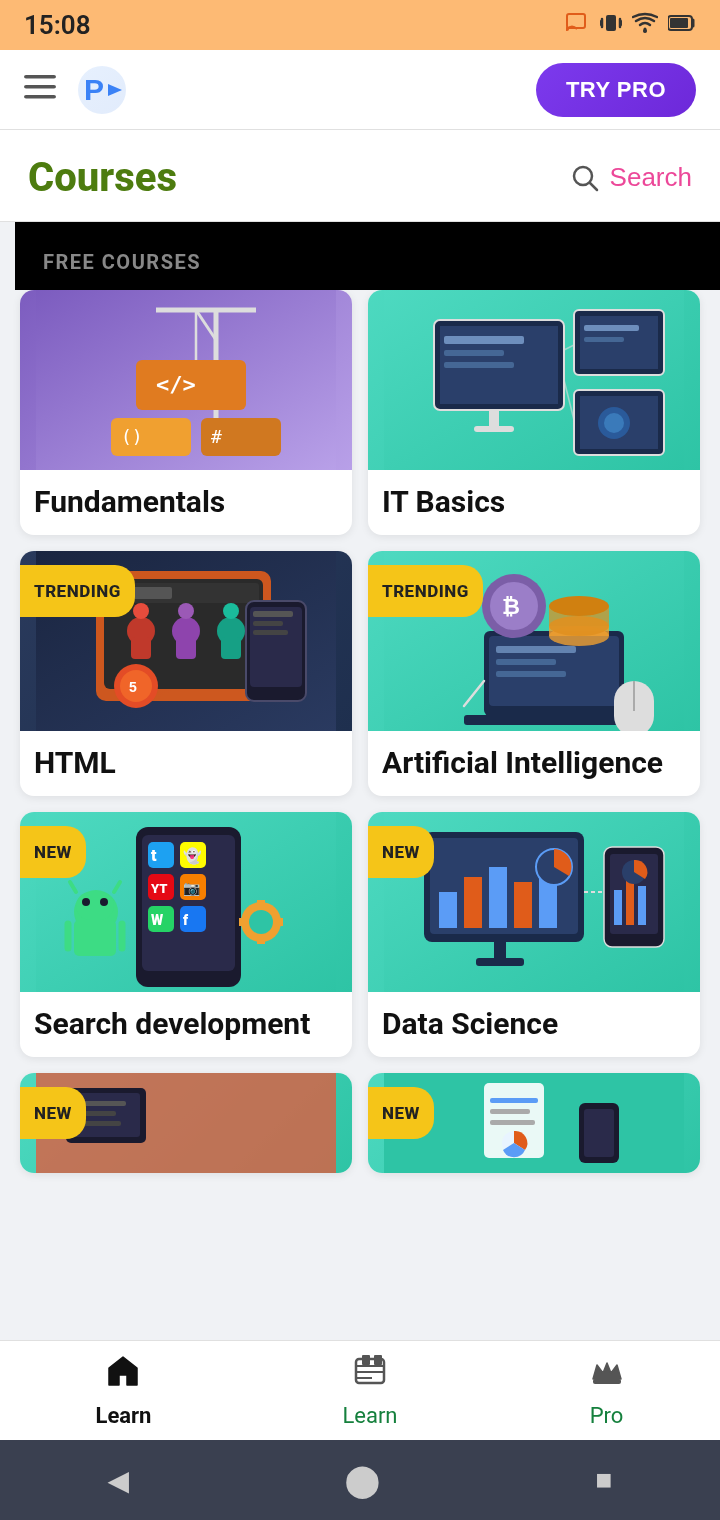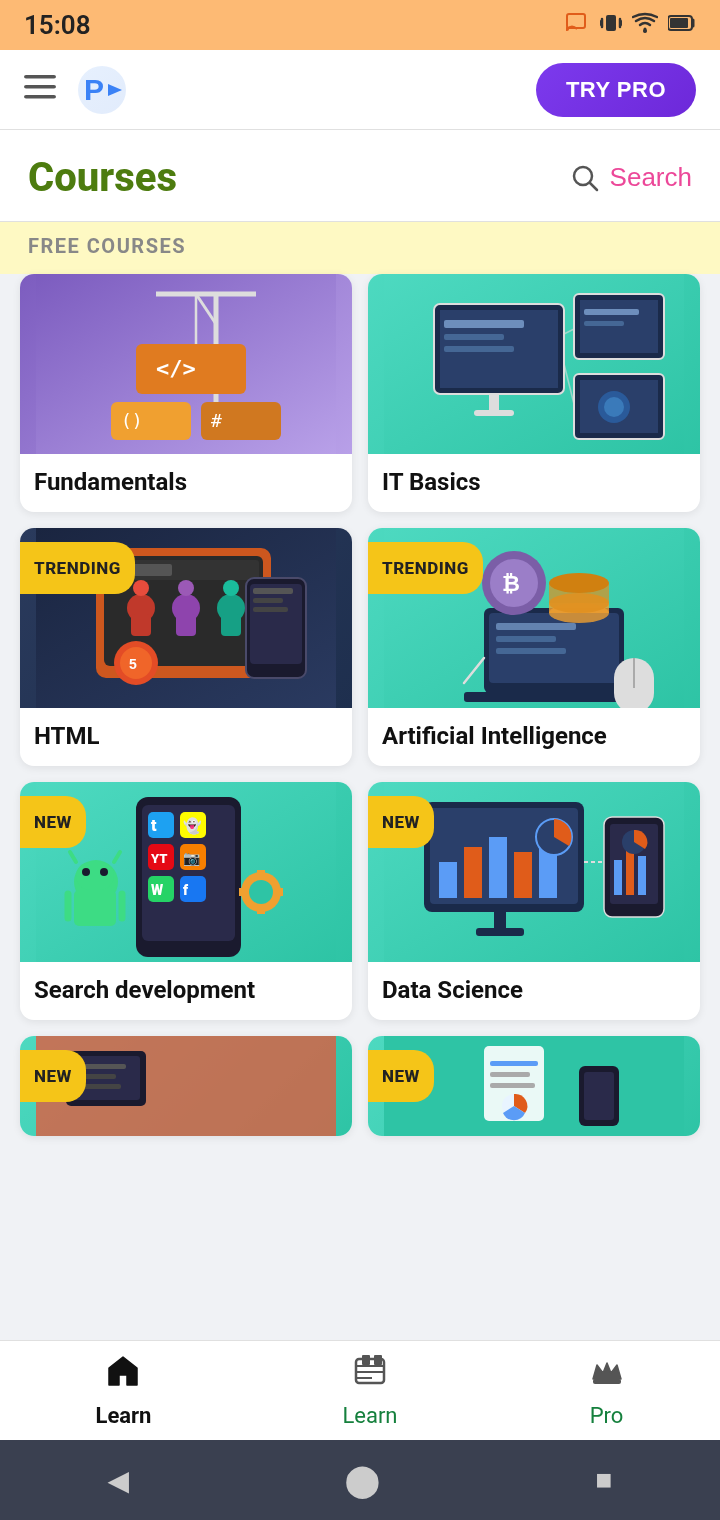--- a/index.html
+++ b/index.html
@@ -100,26 +100,27 @@
       background: none;
       border: none;
     }
     .search-icon-svg {
       width: 30px;
       height: 30px;
     }
 
     
     .section-label {
-      padding: 12px 28px 16px 28px;
+      padding: 28px 28px 16px 28px;
       font-size: 20px;
       font-weight: 700;
       color: #888;
       letter-spacing: 1.5px;
-      background: #fef9c3;
+      background: #000000;
+      margin-left: 15px;
     }
 
     
     .courses-grid {
       padding: 0 20px;
       display: grid;
       grid-template-columns: 1fr 1fr;
       gap: 16px;
       background: #f0f2f5;
     }
@@ -148,21 +149,21 @@
       font-size: 17px;
       font-weight: 800;
       padding: 16px 14px;
       border-radius: 0 20px 20px 0;
       letter-spacing: 0.5px;
       z-index: 2;
     }
 
     .course-name {
       padding: 14px 14px 16px 14px;
-      font-size: 24px;
+      font-size: 30px;
       font-weight: 700;
       color: #111;
     }
 
     
     .img-fundamentals {
       background: linear-gradient(135deg, #7c5cbf 0%, #9b7fd4 50%, #b8a0e8 100%);
       display: flex;
       align-items: center;
       justify-content: center;

